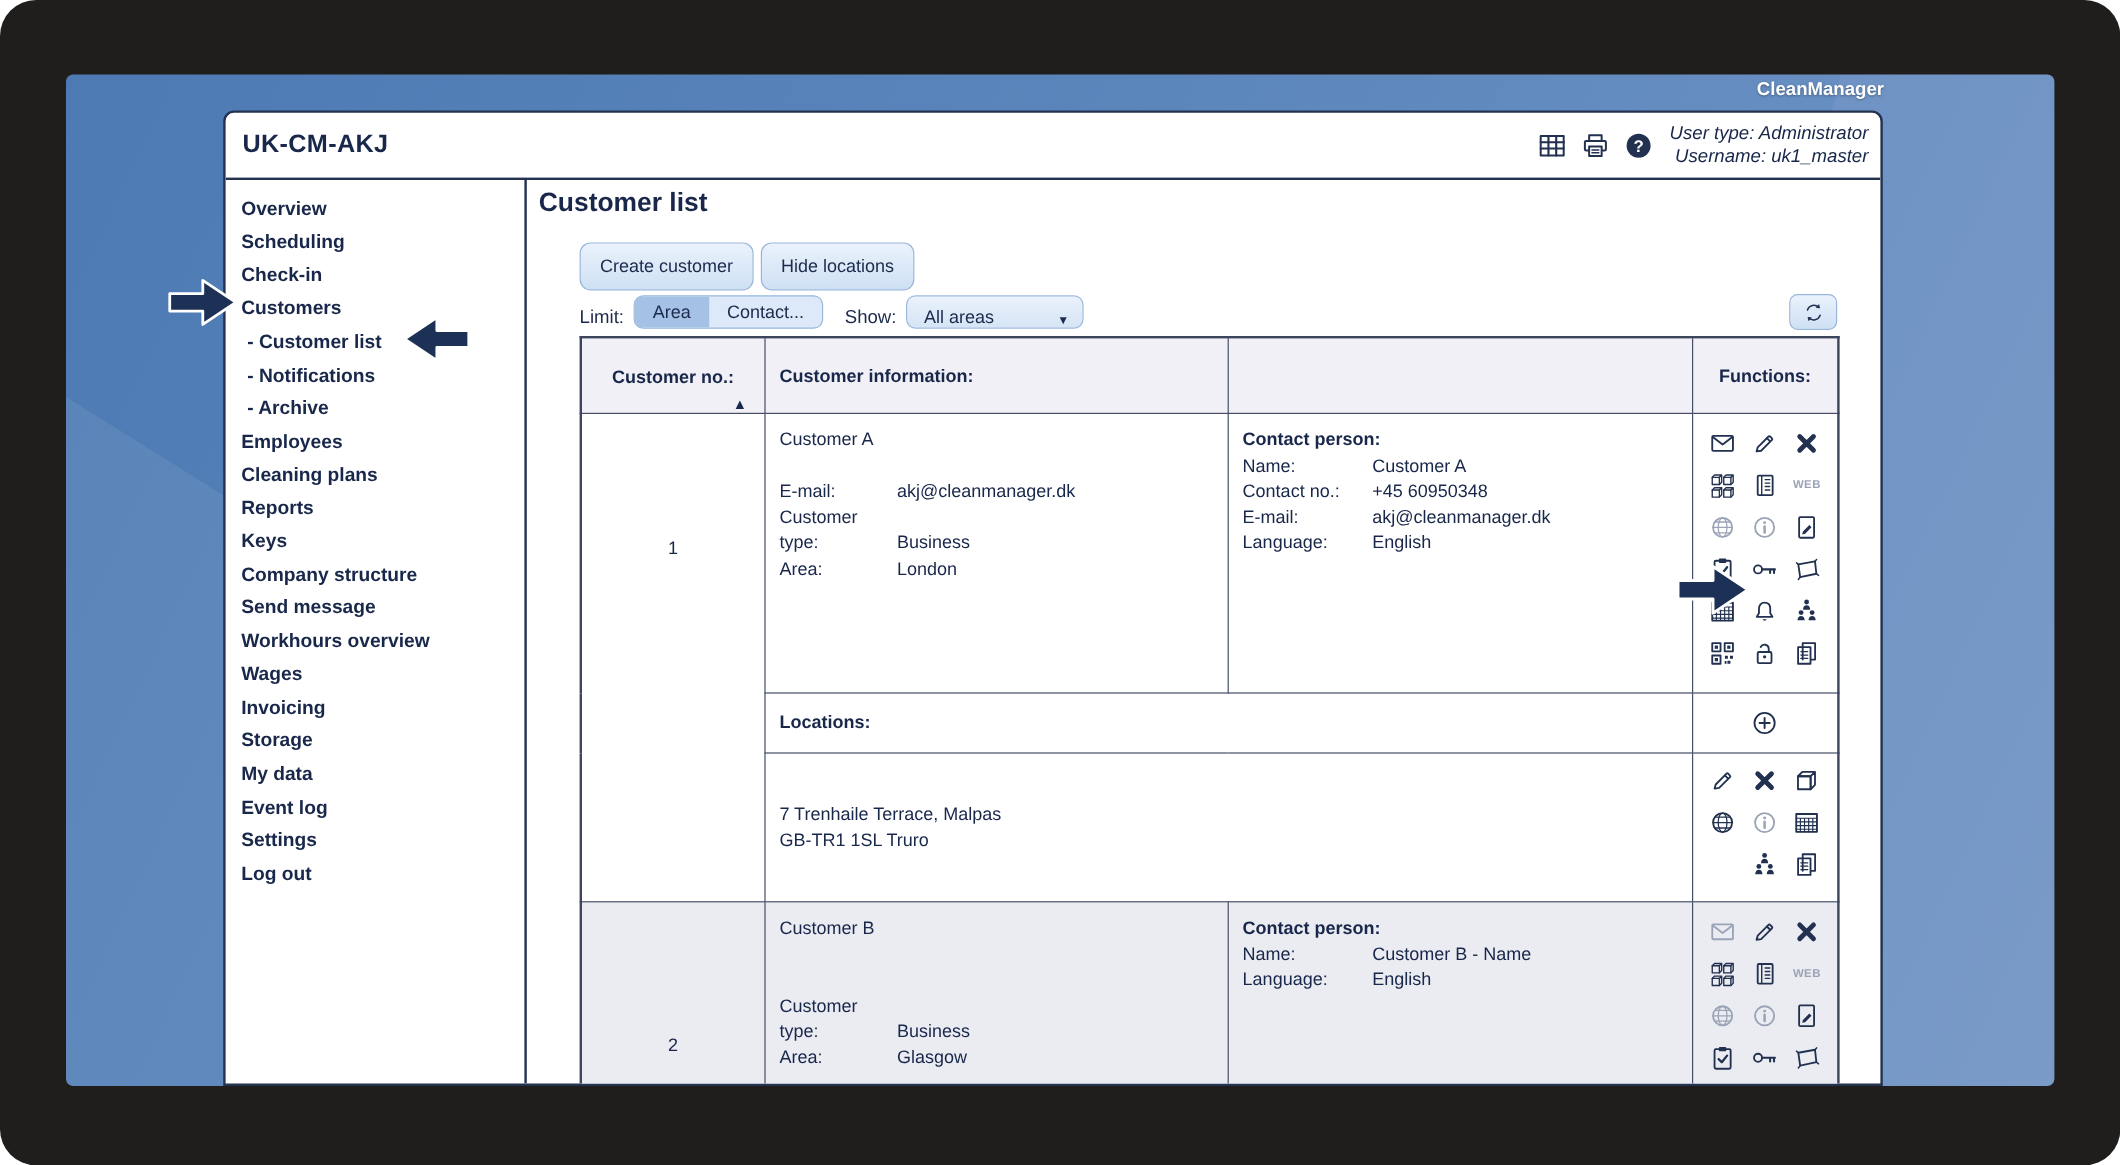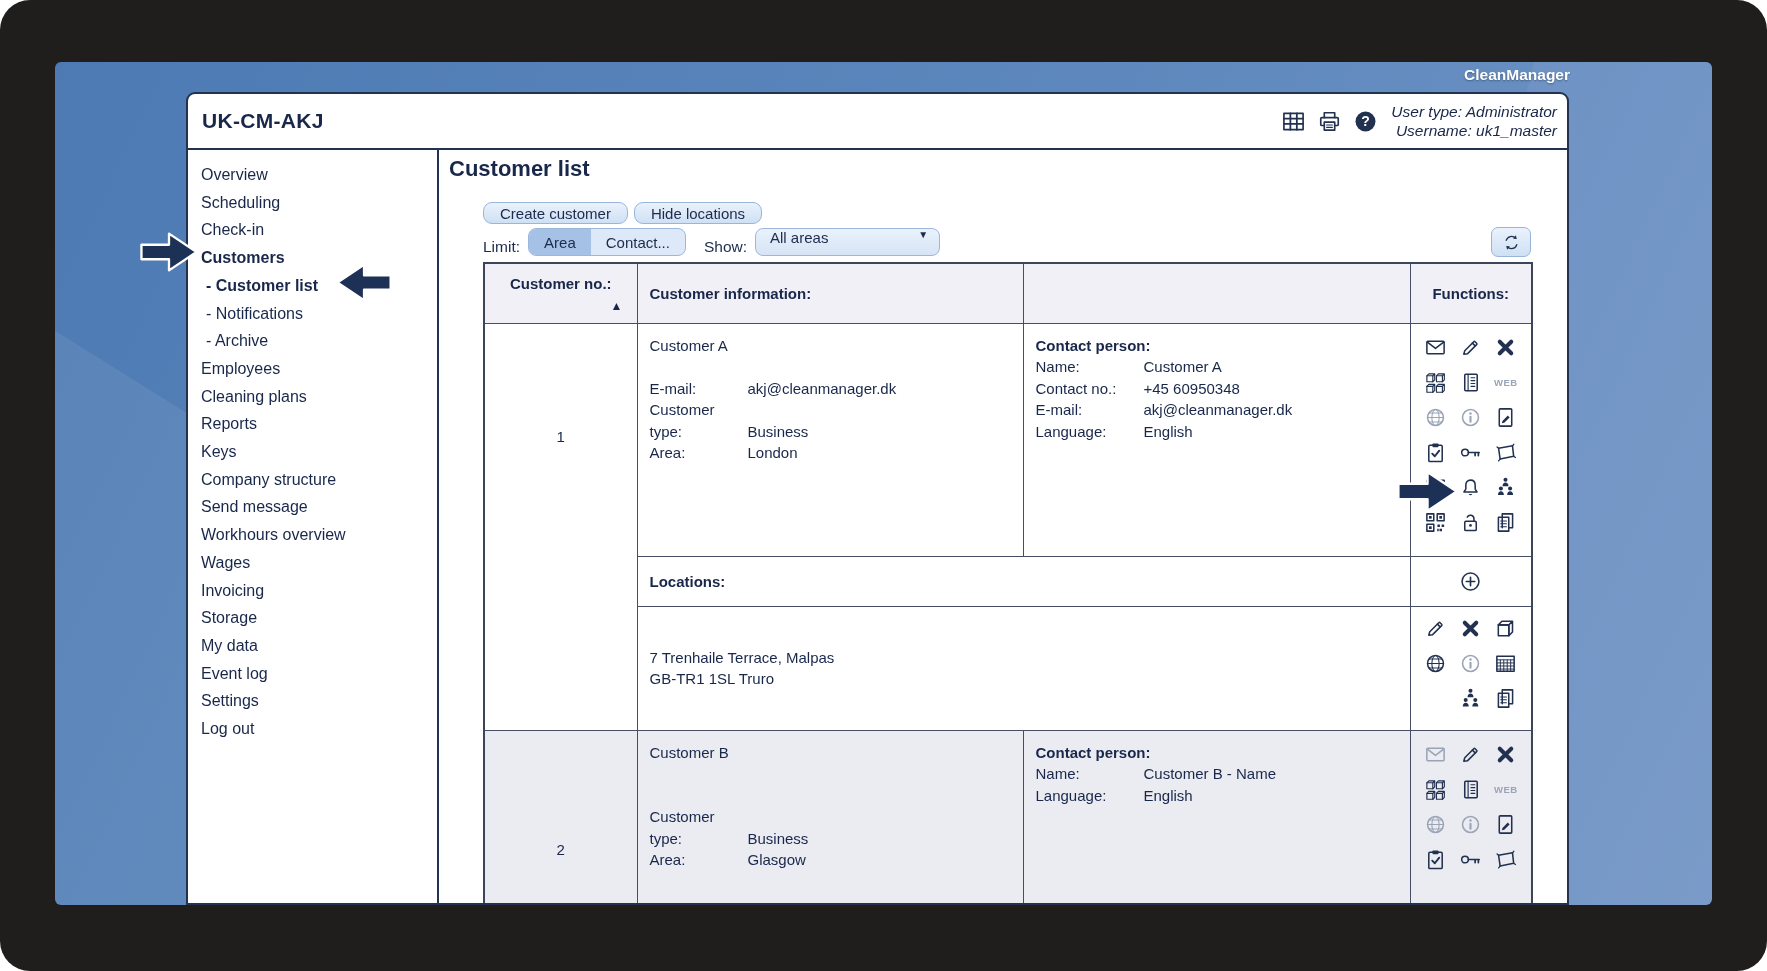--- a/index.html
+++ b/index.html
@@ -18,52 +18,52 @@
   .win-header { height:56px; border-bottom:2px solid #23324f; display:flex; align-items:center; padding:0 10px 0 14px; }
   .title { font-size:21px; font-weight:bold; color:#18274a; letter-spacing:.3px; }
   .hdr-right { margin-left:auto; display:flex; align-items:center; gap:12px; }
   .hdr-icons { display:flex; gap:9px; align-items:center; color:#1d2b4d; }
   .hdr-icons .fn-icon { width:27px; height:27px; display:flex; align-items:center; justify-content:center; cursor:pointer; }
   .hdr-icons .fn-icon svg { width:25px; height:25px; }
   .user-block { font-style:italic; font-size:15.5px; color:#18274a; text-align:right; line-height:19px; }
 
   .win-body { display:flex; height:753px; }
   .sidebar { width:249px; padding:11px 0 0 13px; font-size:16px; line-height:27.7px; color:#18274a; flex-shrink:0; }
-  .side-item { cursor:pointer; white-space:nowrap; }
+  .side-item { cursor:pointer; white-space:nowrap;font-weight:bold; }
   .side-item.bold { font-weight:bold; }
   .side-item.sub { padding-left:5px; }
 
   .main { flex:1; border-left:2px solid #23324f; padding:6px 0 0 10px; }
   h1 { font-size:22px; color:#18274a; }
   .content { margin-left:34px; width:1048px; }
 
-  .btn { height:22px; padding:0 16px; border:1px solid #97b6da; border-radius:9px;
+  .btn { height:40px; padding:0 16px; border:1px solid #97b6da; border-radius:9px;
          background:linear-gradient(#eaf2fc,#cfe0f4); font-size:15px; color:#1c2a4c;
          font-family:inherit; cursor:pointer; }
   .btn.disabled { color:#b3c0d2; border-color:#d3e0f0; background:#edf3fb; height:27px; border-radius:8px; font-size:14.5px; padding:0 14px; }
   .sync-row { display:flex; justify-content:flex-end; margin:3px 15px 0 0; height:27px; }
   .btn-row { margin-top:20px; display:flex; gap:6px; }
   .limit-row { margin-top:3px; display:flex; align-items:center; gap:8px; }
   .lbl { font-size:15.5px; color:#1c2a4c;margin-top:10px; }
   .show-lbl { margin-left:10px; }
   .seg { display:inline-flex; border:1px solid #9bb8dc; border-radius:8px; overflow:hidden; height:28px; background:#dde9f8; }
   .seg-item { display:flex; align-items:center; justify-content:center; padding:0 15px; font-size:15px; color:#1c2a4c; cursor:pointer; }
   .seg-item.selected { background:#a5c2e6; }
-  .select { width:185px; height:28px; border:1px solid #9bb8dc; border-radius:8px;
-            background:linear-gradient(#eaf2fc,#d6e4f5); display:flex; align-items:flex-start;
+  .select { width:148px; height:28px; border:1px solid #9bb8dc; border-radius:8px;
+            background:linear-gradient(#eaf2fc,#d6e4f5); display:flex; align-items:flex-end;
             padding:0 11px 0 14px; font-size:15px; color:#1c2a4c; cursor:pointer; }
   .caret { margin-left:auto; font-size:10px; }
   .btn.refresh { height:30px; width:40px; padding:0; display:flex; align-items:center; justify-content:center; margin-left:auto; border-radius:7px; }
   .btn.refresh svg { width:19px; height:19px; }
   .refresh-wrap { display:flex; color:#1c2a4c; }
 
   table.ctable { margin-top:5px; width:1048px; border-collapse:collapse; table-layout:fixed; border:2px solid #3c455c; }
   .ctable th, .ctable td { border:1px solid #454e66; color:#18274a; font-size:15px; }
   .ctable th { background:#f0f0f6; font-weight:bold; height:60px; }
-  .th-no { vertical-align:top; padding-top:11px; text-align:center; }
+  .th-no { vertical-align:top; padding-top:24px; text-align:center; }
   .th-no .sort { text-align:right; padding-right:14px; font-size:12px; margin-top:7px; cursor:pointer; }
   .th-info { text-align:left; padding-left:12px; }
   .th-fn { text-align:center; }
   .row-a td { height:233px; }
   .td-no { text-align:center; vertical-align:top; padding-top:104px; }
   .td-no.mid { vertical-align:middle; padding-top:0; }
   .td-info, .td-contact { vertical-align:top; padding:11px 12px; line-height:21.5px; }
   .cname { margin-bottom:21.5px; }
   .ctitle { font-weight:bold; }
   .pairs { display:grid; grid-template-columns:98px 1fr; line-height:21.5px; }

